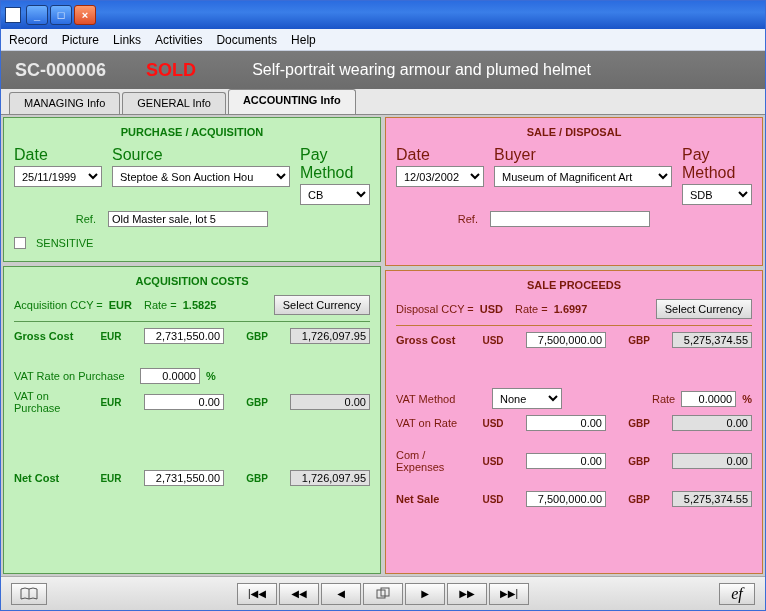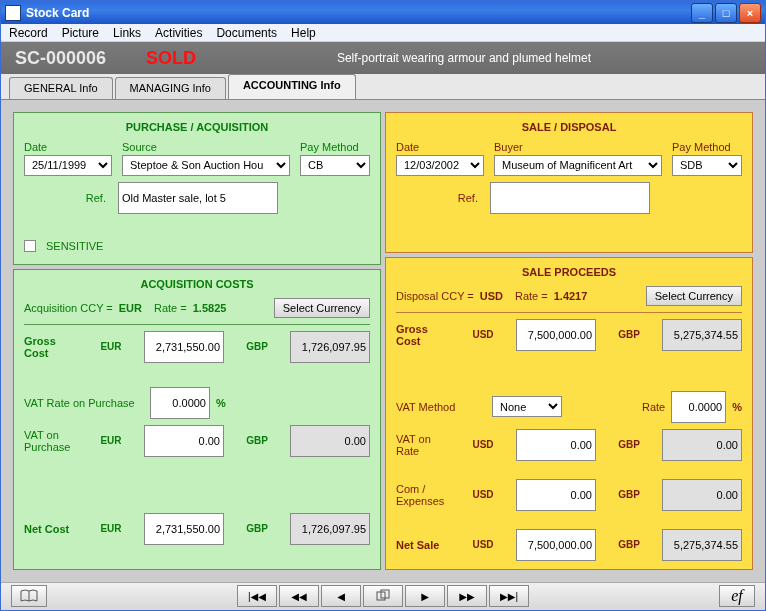--- a/index.html
+++ b/index.html
@@ -9,63 +9,62 @@
 .titlebar .ticon { width:16px; height:16px; margin-right:5px; display:inline-block; background:#fff; border:1px solid #1a3b7a; }
 .titlebar .title { flex:1; font-weight:bold; }
 .winbtns { display:flex; gap:2px; }
 .winbtn { width:22px; height:20px; background:linear-gradient(#6cb0ff,#2b6ce0); border:1px solid #1a3b7a; border-radius:3px; display:flex; align-items:center; justify-content:center; color:#fff; font-size:11px; font-weight:bold; cursor:pointer; }
 .winbtn.close { background:linear-gradient(#ff9a6c,#e0502b); border-color:#a02a0a; }
 .menubar { height:22px; background:#eef3fb; border-bottom:1px solid #c8d0e0; display:flex; align-items:center; padding:0 8px; font-size:12px; gap:14px; }
 .menubar span { cursor:default; }
 .headerbar { height:38px; background:linear-gradient(#7a7a7a,#6c6c6c); display:flex; align-items:center; color:#fff; padding:0 14px; }
 .scnum { font-size:18px; font-weight:bold; color:#e8e8e8; }
 .sold { font-size:18px; font-weight:bold; color:#ff1010; margin-left:40px; }
-.desc { font-size:12px; color:#fff; margin-left:auto; margin-right:160px; }
+.desc { font-size:16px; color:#fff; margin-left:auto; margin-right:160px; }
 .tabs { height:26px; background:#e8e8e8; display:flex; align-items:flex-end; padding-left:8px; border-bottom:1px solid #888; }
 .tab { height:22px; border:1px solid #888; border-bottom:none; background:#e0e0e0; font-size:11px; padding:4px 14px 0; margin-right:2px; border-radius:3px 3px 0 0; cursor:pointer; }
 .tab.active { background:#f0f0f0; font-weight:bold; height:25px; position:relative; z-index:2; }
-.content { flex:1; background:#ccc; padding:12px; display:flex; gap:4px; }
+.content { flex:1; background:#ccc; padding:2px; display:flex; gap:4px; }
 .panel { flex:1; display:flex; flex-direction:column; gap:4px; }
 .box { border:1px solid; padding:8px 10px; font-size:11px; }
 .greenbox { background:#c3f0bd; border-color:#5a9a52; }
 .greenbox .heading { color:#0a7a0a; font-weight:bold; text-align:center; margin-bottom:8px; }
 .greenbox .lbl { color:#0a7a0a; }
-.orangebox { background:#fde047; border-color:#c27a38; }
+.orangebox { background:#f9a8d4; border-color:#c27a38; }
 .orangebox .heading { color:#7a1a0a; font-weight:bold; text-align:center; margin-bottom:8px; }
 .orangebox .lbl { color:#7a1a0a; }
 .row { display:flex; align-items:center; gap:6px; margin-bottom:4px; }
-select, input[type=text] { font-size:11px; height:32px; border:1px solid #888; background:#fff; padding:0 3px; font-family:inherit; }
+select, input[type=text] { font-size:11px; height:16px; border:1px solid #888; background:#fff; padding:0 3px; font-family:inherit; }
 select { height:21px; }
 input.ro { background:#e0e0e0; }
 input.num { text-align:right; }
 .btn { font-size:11px; height:20px; border:1px solid #888; background:linear-gradient(#f8f8f8,#d8d8d8); padding:0 8px; cursor:pointer; }
 .chk { width:12px; height:12px; border:1px solid #888; background:#fff; display:inline-block; margin-right:4px; vertical-align:middle; }
 .hr { border:none; border-top:1px solid; margin:6px 0; }
 .greenbox .hr { border-color:#5a9a52; }
 .orangebox .hr { border-color:#c27a38; }
 .costgrid { display:grid; grid-template-columns: 1fr 30px 80px 30px 80px; gap:6px 18px; align-items:center; }
 .costgrid .lbl { font-weight:bold; }
 .costgrid .ccy { font-weight:bold; font-size:10px; text-align:center; }
 .greenbox .ccy { color:#0a7a0a; }
 .orangebox .ccy { color:#7a1a0a; }
 .footer { height:34px; background:linear-gradient(#f0f0f0,#d8d8d8); border-top:1px solid #aaa; display:flex; align-items:center; padding:0 10px; gap:6px; }
 .footer .group { display:flex; gap:2px; margin:0 auto; }
 .navbtn { width:40px; height:22px; border:1px solid #888; background:linear-gradient(#fdfdfd,#d8d8d8); display:flex; align-items:center; justify-content:center; cursor:pointer; font-size:10px; }
 .iconbtn { width:36px; height:22px; border:1px solid #888; background:linear-gradient(#fdfdfd,#d8d8d8); display:flex; align-items:center; justify-content:center; cursor:pointer; }
 .fieldgroup { display:flex; gap:10px; }
 .fieldgroup > div { display:flex; flex-direction:column; gap:2px; }
-.tight label { font-size:11px; }
+.tight label { font-size:16px; }
 </style>
 </head>
 <body>
 
 <div class="window">
   <div class="titlebar">
     <span class="ticon"></span>
-    <span class="title">Stock Card</span>
     <div class="winbtns">
       <div class="winbtn">_</div>
       <div class="winbtn">□</div>
       <div class="winbtn close">×</div>
     </div>
   </div>
 
   <div class="menubar">
     <span>Record</span>
     <span>Picture</span>
@@ -75,22 +74,22 @@
     <span>Help</span>
   </div>
 
   <div class="headerbar">
     <span class="scnum">SC-000006</span>
     <span class="sold">SOLD</span>
     <span class="desc">Self-portrait wearing armour and plumed helmet</span>
   </div>
 
   <div class="tabs">
+    <div class="tab">MANAGING Info</div>
     <div class="tab">GENERAL Info</div>
-    <div class="tab">MANAGING Info</div>
     <div class="tab active">ACCOUNTING Info</div>
   </div>
 
   <div class="content">
 
     <div class="panel">
       <div class="box greenbox">
         <div class="heading">PURCHASE / ACQUISITION</div>
         <div class="fieldgroup tight">
           <div style="width:88px">
@@ -103,21 +102,21 @@
           </div>
           <div style="width:70px">
             <label class="lbl">Pay Method</label>
             <select style="width:100%"><option>CB</option></select>
           </div>
         </div>
         <div class="row" style="margin-top:6px">
           <span class="lbl" style="width:88px;text-align:right;padding-right:6px">Ref.</span>
           <input type="text" style="width: 160px;" value="Old Master sale, lot 5">
         </div>
-        <div class="row" style="margin-top:26px">
+        <div class="row" style="margin-top:10px">
           <span class="chk"></span>
           <span class="lbl">SENSITIVE</span>
         </div>
       </div>
 
       <div class="box greenbox" style="flex:1">
         <div class="heading">ACQUISITION COSTS</div>
         <div class="row">
           <span class="lbl">Acquisition CCY  =</span>
           <span class="lbl" style="font-weight:bold">EUR</span>
@@ -182,21 +181,21 @@
         </div>
         <div style="height:26px"></div>
       </div>
 
       <div class="box orangebox" style="flex:1">
         <div class="heading">SALE PROCEEDS</div>
         <div class="row">
           <span class="lbl">Disposal CCY  =</span>
           <span class="lbl" style="font-weight:bold">USD</span>
           <span class="lbl" style="margin-left:6px">Rate  =</span>
-          <span class="lbl" style="font-weight:bold">1.4217</span>
+          <span class="lbl" style="font-weight:bold">1.6997</span>
           <span style="flex:1"></span>
           <button class="btn">Select Currency</button>
         </div>
         <hr class="hr">
         <div class="costgrid">
           <span class="lbl">Gross Cost</span>
           <span class="ccy">USD</span>
           <input type="text" class="num" value="7,500,000.00" style="">
           <span class="ccy">GBP</span>
           <input type="text" class="num ro" readonly="" value="5,275,374.55" style="">

